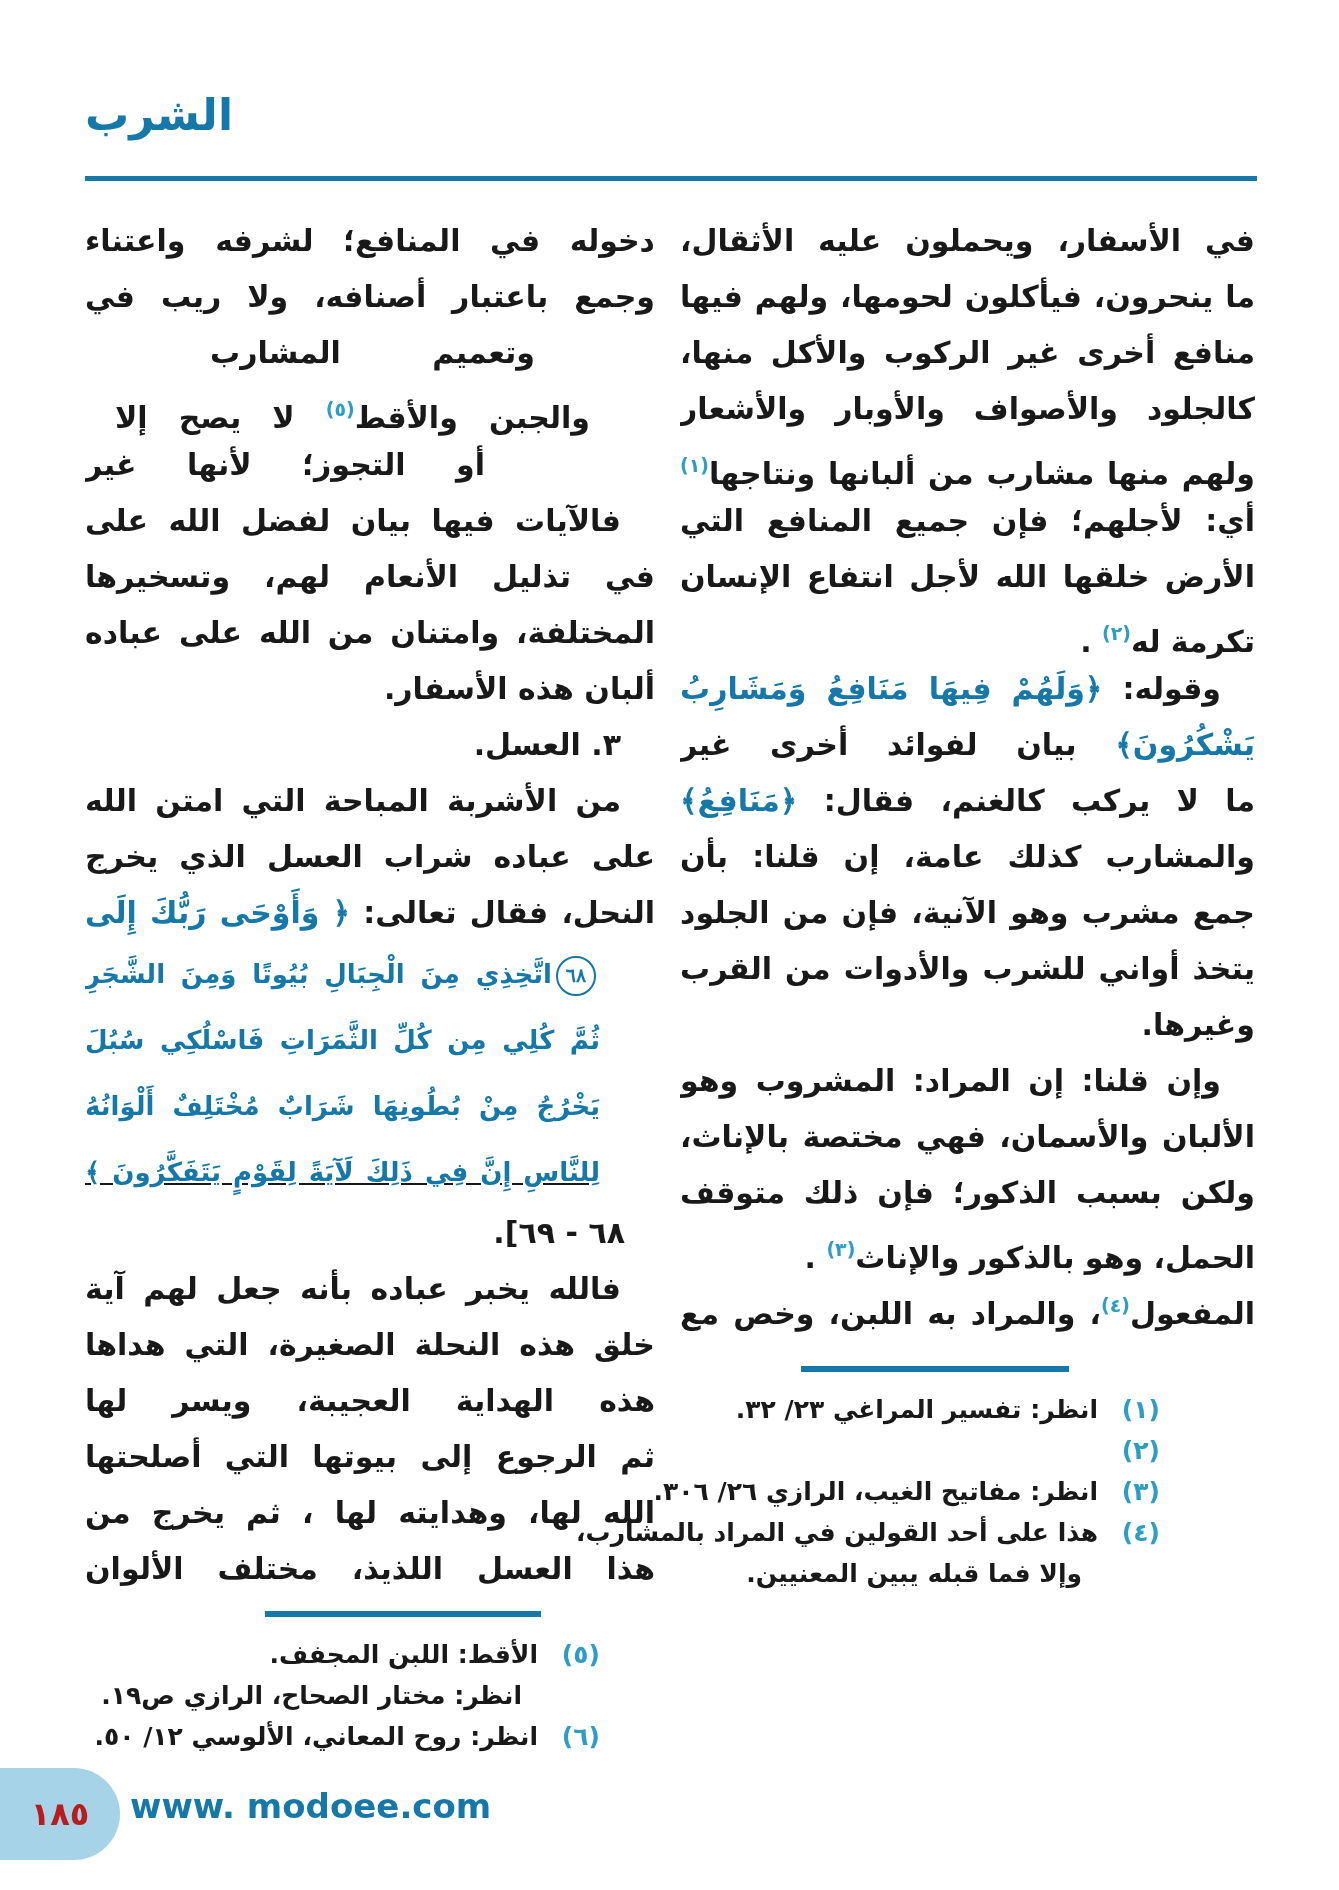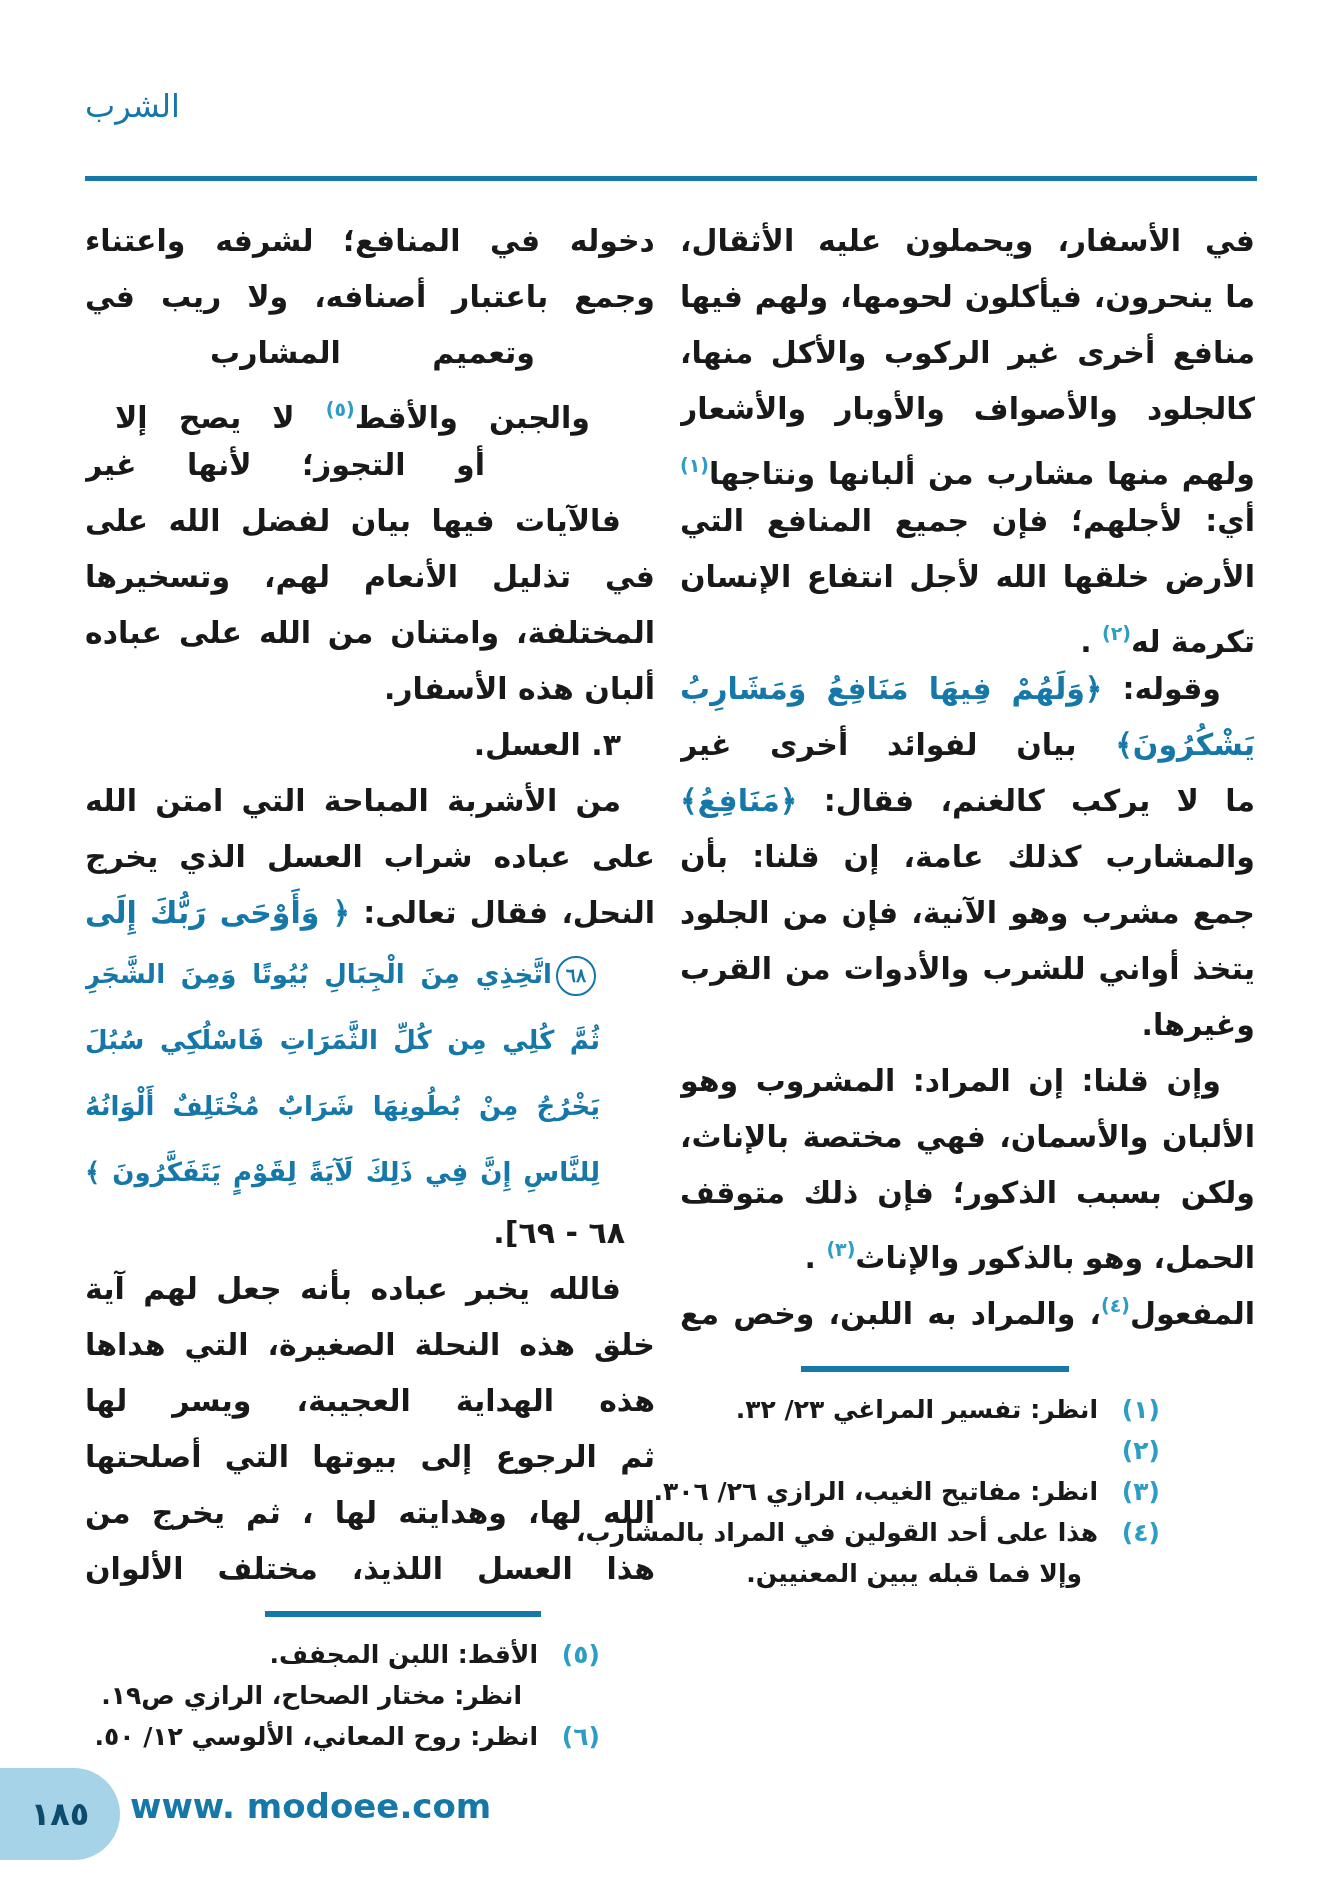--- a/index.html
+++ b/index.html
@@ -15,21 +15,21 @@
     background:#e8e8e8;
     font-family:"DejaVu Sans", sans-serif;
   }
   .page{
     position:relative;width:1339px;height:1890px;
     background:var(--paper);overflow:hidden;direction:rtl;
   }
   
   .page-title{
     position:absolute;left:85px;top:84px;
-    font-size:32px;font-weight:normal;color:var(--accent);
+    font-size:44px;font-weight:bold;color:var(--accent);
     line-height:1.4;
   }
   .header-rule{
     position:absolute;left:85px;top:176px;width:1172px;height:5px;
     background:var(--accent);
   }
   
   .col{position:absolute;top:213px;direction:rtl;}
   .col-right{right:84px;width:575px;}
   .col-left{left:85px;width:570px;}
@@ -68,21 +68,21 @@
   .fn-num{
     position:absolute;right:0;top:0;color:var(--accent-light);
     font-weight:700;
   }
   .fn-cont{padding-right:78px;}
   
   .page-tab{
     position:absolute;left:0;top:1768px;width:120px;height:92px;
     background:var(--tab);border-radius:0 46px 46px 0;
     display:flex;align-items:center;justify-content:center;
-    color:#0c4a6e;font-size:32px;font-weight:700;
+    color:#b91c1c;font-size:32px;font-weight:700;
   }
   .website{
     position:absolute;left:130px;top:1786px;direction:ltr;
     color:var(--accent);font-size:34px;font-weight:700;
   }
 </style>
 </head>
 <body>
 
 <div class="page">
@@ -135,21 +135,21 @@
         <div class="line"><span class="t-n">في تذليل الأنعام لهم، وتسخيرها لمنافعهم</span></div>
         <div class="line"><span class="t-n">المختلفة، وامتنان من الله على عباده بنعمة</span></div>
         <div class="line end"><span class="t-n">ألبان هذه الأسفار.</span></div>
         <div class="line end ind"><span class="t-n">٣. العسل.</span></div>
         <div class="line ind"><span class="t-n">من الأشربة المباحة التي امتن الله بها</span></div>
         <div class="line"><span class="t-n">على عباده شراب العسل الذي يخرج من</span></div>
         <div class="line"><span class="t-n">النحل، فقال تعالى: </span><span class="t-q">﴿ وَأَوْحَى رَبُّكَ إِلَى النَّحْلِ أَنِ</span></div>
         <div class="line quran" style="padding-right: 55px;"><span class="t-v">٦٨</span><span class="t-q">اتَّخِذِي مِنَ الْجِبَالِ بُيُوتًا وَمِنَ الشَّجَرِ وَمِمَّا يَعْرِشُونَ</span></div>
         <div class="line quran" style="padding-right: 55px;"><span class="t-q">ثُمَّ كُلِي مِن كُلِّ الثَّمَرَاتِ فَاسْلُكِي سُبُلَ رَبِّكِ ذُلُلًا</span></div>
         <div class="line quran" style="padding-right: 55px;"><span class="t-q">يَخْرُجُ مِنْ بُطُونِهَا شَرَابٌ مُخْتَلِفٌ أَلْوَانُهُ فِيهِ شِفَاءٌ</span></div>
-        <div class="line quran" style="padding-right: 55px;"><span class="t-q">لِلنَّاسِ إِنَّ فِي ذَلِكَ لَآيَةً لِقَوْمٍ يَتَفَكَّرُونَ ﴾</span></div>
+        <div class="line quran" style="padding-right: 55px; text-decoration: underline;"><span class="t-q">لِلنَّاسِ إِنَّ فِي ذَلِكَ لَآيَةً لِقَوْمٍ يَتَفَكَّرُونَ ﴾</span></div>
         <div class="line end" style="padding-right: 30px;"><span class="t-n">٦٨ - ٦٩].</span></div>
         <div class="line ind"><span class="t-n">فالله يخبر عباده بأنه جعل لهم آية في</span></div>
         <div class="line"><span class="t-n">خلق هذه النحلة الصغيرة، التي هداها الله</span></div>
         <div class="line"><span class="t-n">هذه الهداية العجيبة، ويسر لها المراعي،</span></div>
         <div class="line"><span class="t-n">ثم الرجوع إلى بيوتها التي أصلحتها بتعليم</span></div>
         <div class="line"><span class="t-n">الله لها، وهدايته لها ، ثم يخرج من بطونها</span></div>
         <div class="line"><span class="t-n">هذا العسل اللذيذ، مختلف الألوان بحسب</span></div>
       </div>
     <div class="fn-sep"></div>
     <div class="fns">

